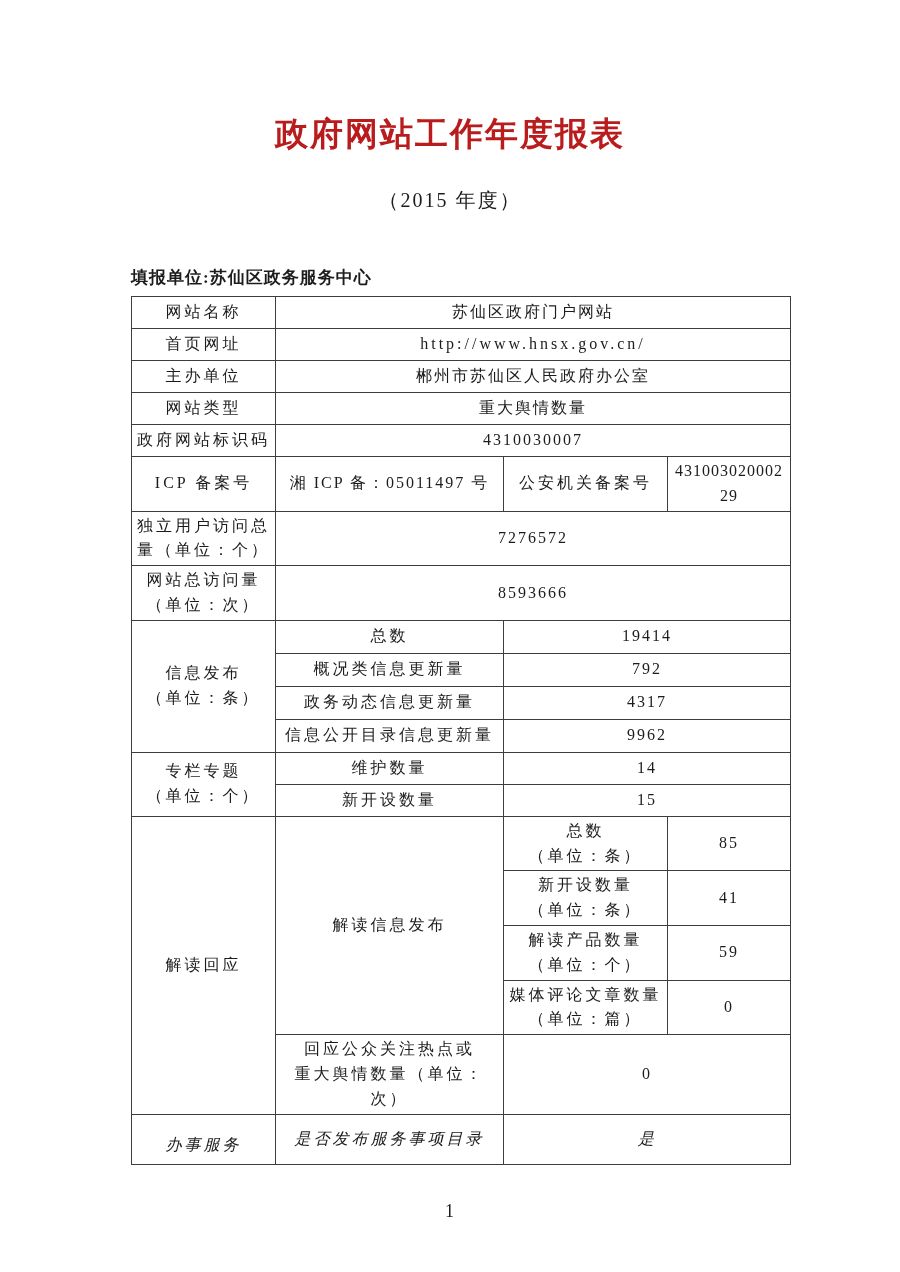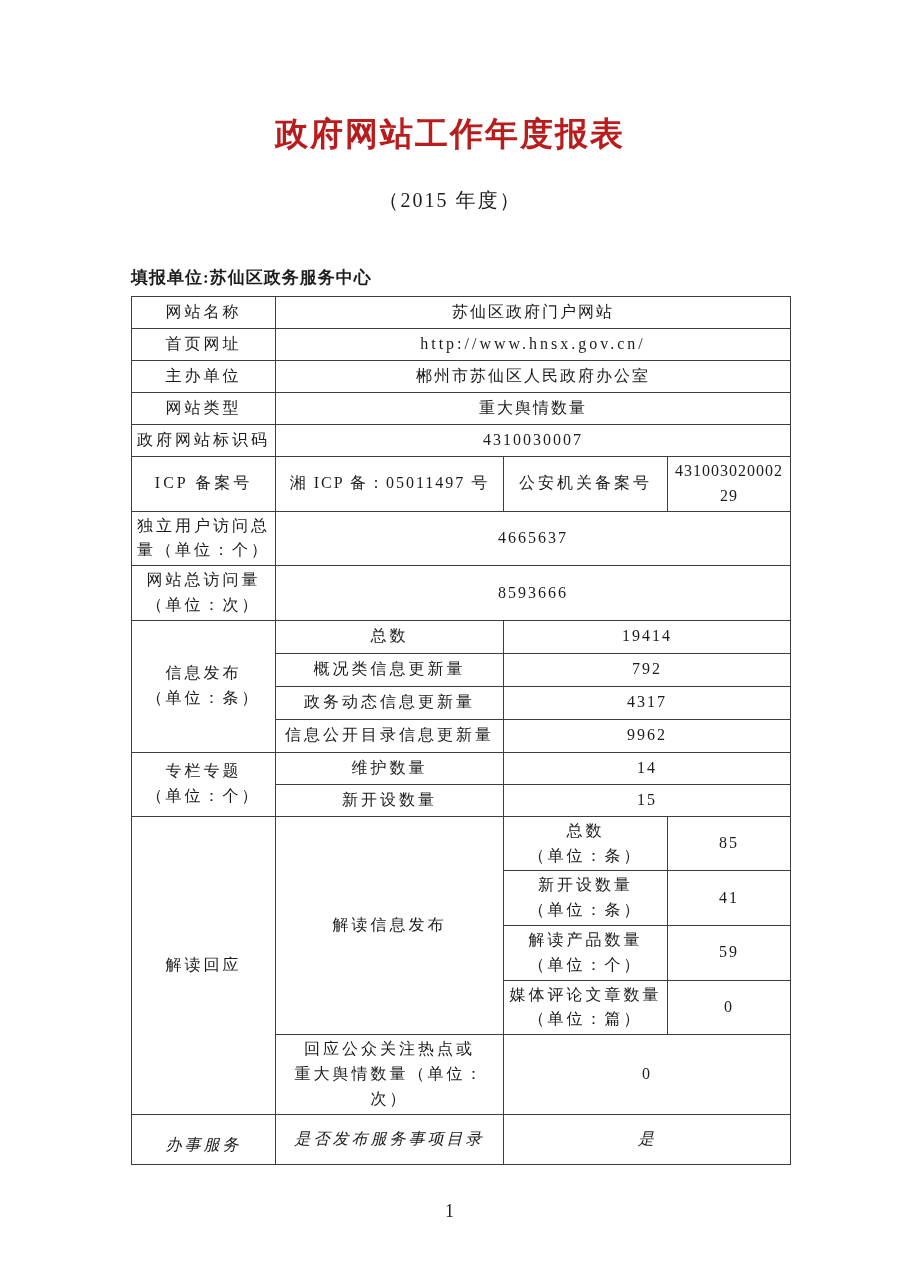--- a/index.html
+++ b/index.html
@@ -76,21 +76,21 @@
       </tr>
       <tr class="r54">
         <td class="lbl">ICP 备案号</td>
         <td class="val lbl">湘 ICP 备：05011497 号</td>
         <td class="lbl">公安机关备案号</td>
         <td class="val num-wrap">43100302000229</td>
       </tr>
       <tr class="r54">
         <td class="lbl">独立用户访问总
 量（单位：个）</td>
-        <td class="val" colspan="3">4665637</td>
+        <td class="val" colspan="3">7276572</td>
       </tr>
       <tr class="r54">
         <td class="lbl">网站总访问量
 （单位：次）</td>
         <td class="val" colspan="3">8593666</td>
       </tr>
 
       <tr class="r33">
         <td class="lbl" rowspan="4">信息发布
 （单位：条）</td>

